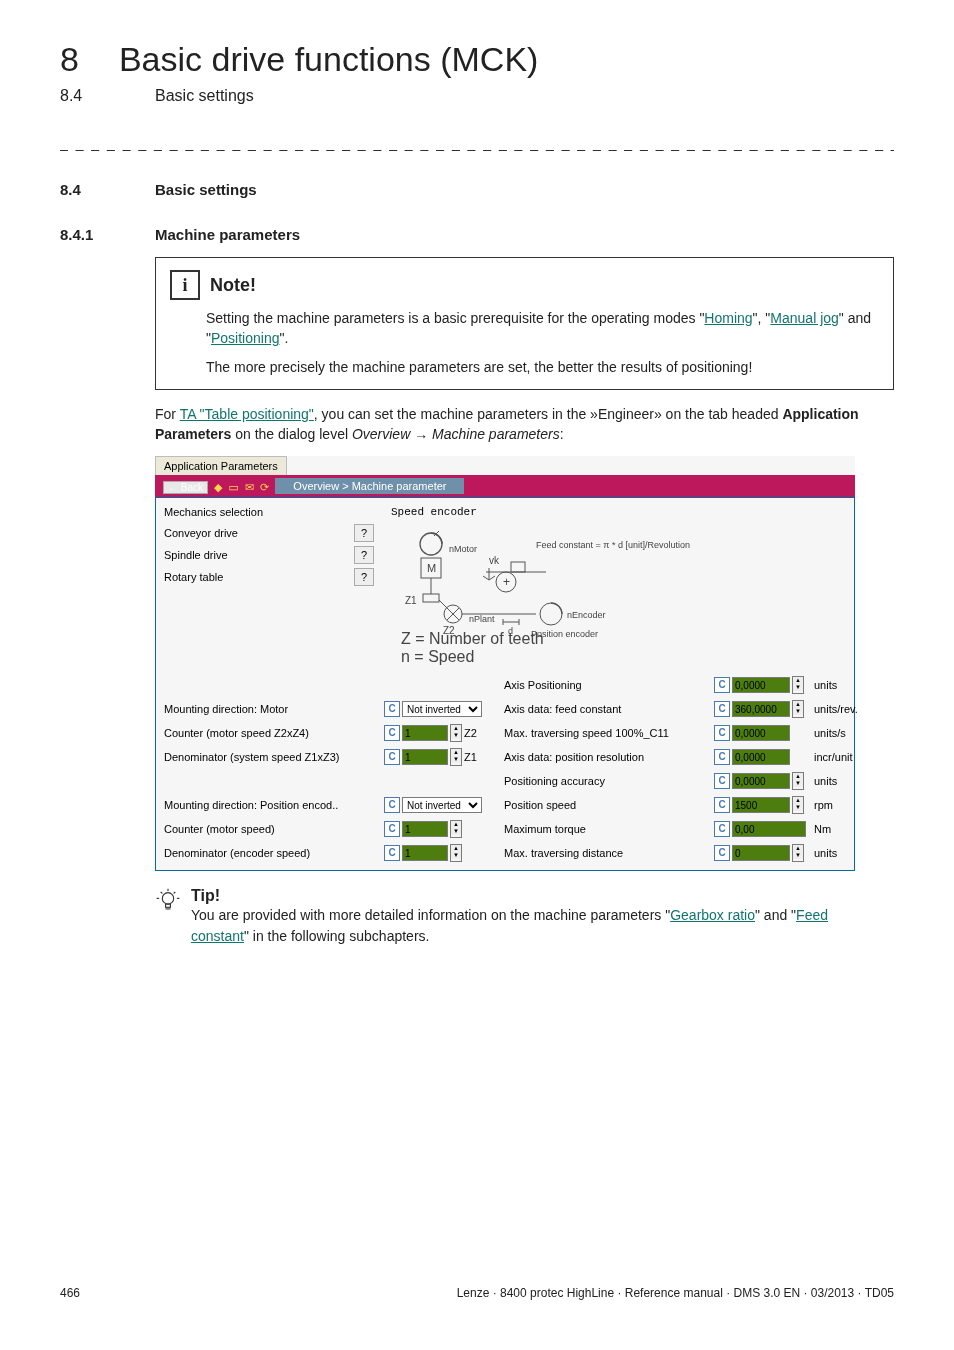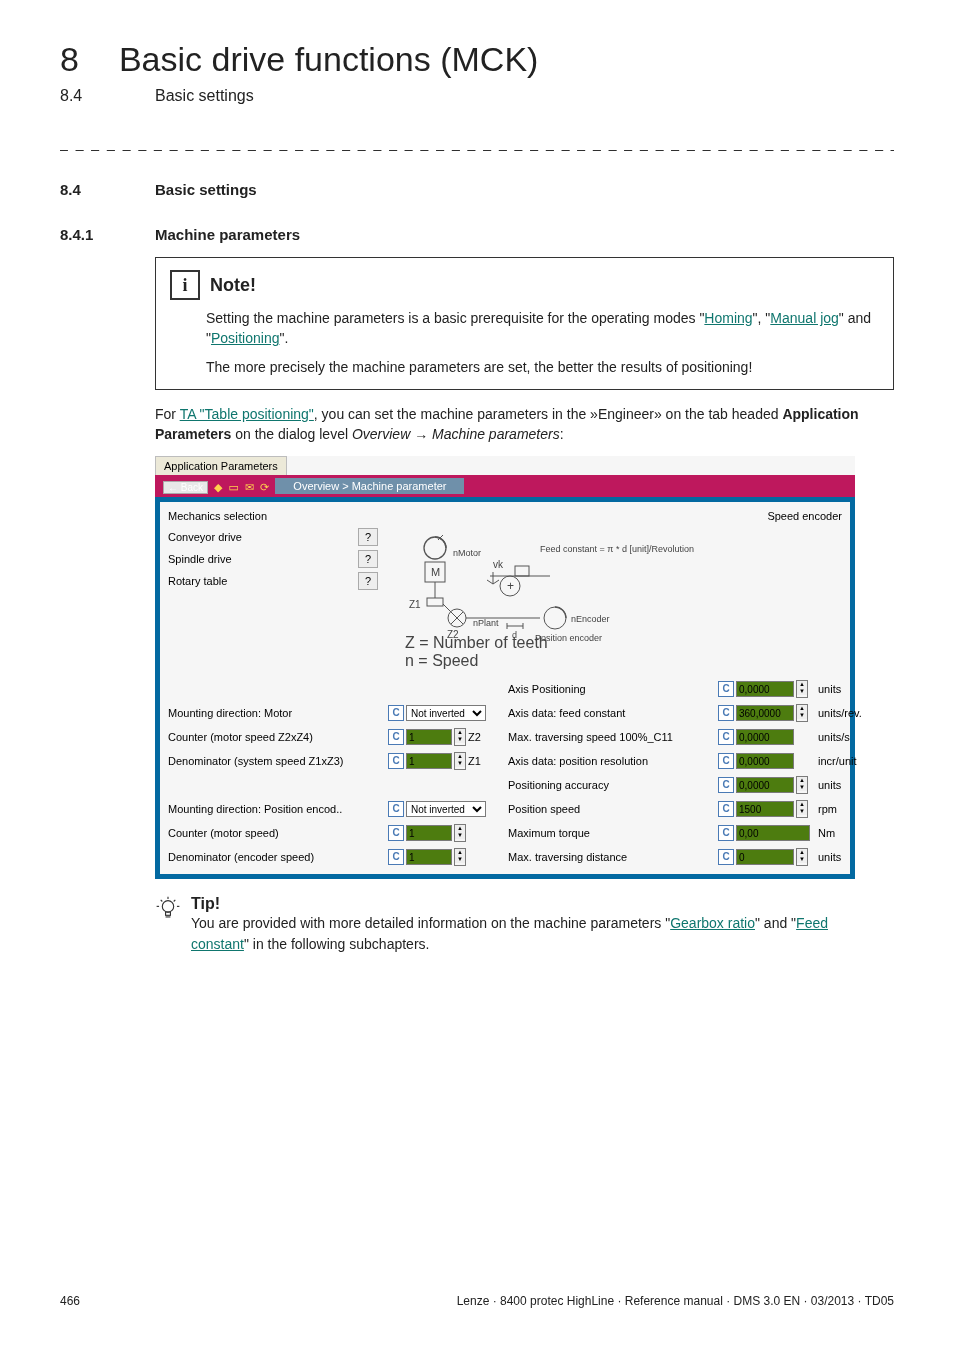--- a/index.html
+++ b/index.html
@@ -127,21 +127,21 @@
 }
 .app-button-mini {
   background: #e8e8e8;
   border: 1px solid #aaa;
   font-size: 10px;
   padding: 0 4px;
 }
 .app-inner {
   padding: 8px;
   background: #f6f6f6;
-  border: 5px solid #0369a1;
+  border: 1px solid #0369a1;
 }
 .app-top {
   display: flex;
   gap: 16px;
 }
 .mech-col {
   width: 210px;
 }
 .mech-title {
   margin-bottom: 6px;
@@ -309,21 +309,21 @@
           <div class="mech-row">
               <span>Spindle drive</span>
               <span class="qmark">?</span>
             </div>
           <div class="mech-row">
               <span>Rotary table</span>
               <span class="qmark">?</span>
             </div>
         </div>
         <div class="speed-enc">
-          <div class="speed-title" style="text-align:right;">Speed encoder</div>
+          <div class="speed-title" style="text-align:left;font-family:Liberation Mono, monospace;">Speed encoder</div>
           <div class="svg-wrap">
             <svg viewBox="0 0 360 130" width="360" height="130">
               <circle cx="40" cy="22" r="11" fill="none" stroke="#555" stroke-width="1.3"></circle>
               <path d="M40 11 A11 11 0 0 1 51 22" fill="none" stroke="#555" stroke-width="1.3"></path>
               <line x1="43" y1="14" x2="48" y2="9" stroke="#555" stroke-width="1"></line>
               <text x="58" y="30" font-size="9" fill="#444">nMotor</text>
               <rect x="30" y="36" width="20" height="20" fill="none" stroke="#555"></rect>
               <text x="36" y="50" font-size="11" fill="#444">M</text>
               <line x1="40" y1="56" x2="40" y2="72" stroke="#555"></line>
               <rect x="32" y="72" width="16" height="8" fill="none" stroke="#555"></rect>

